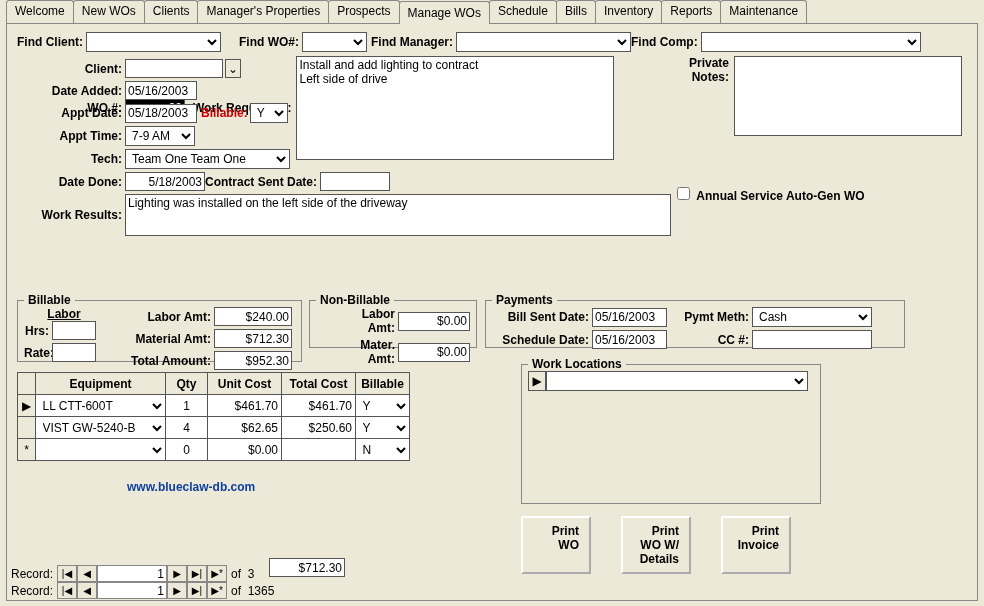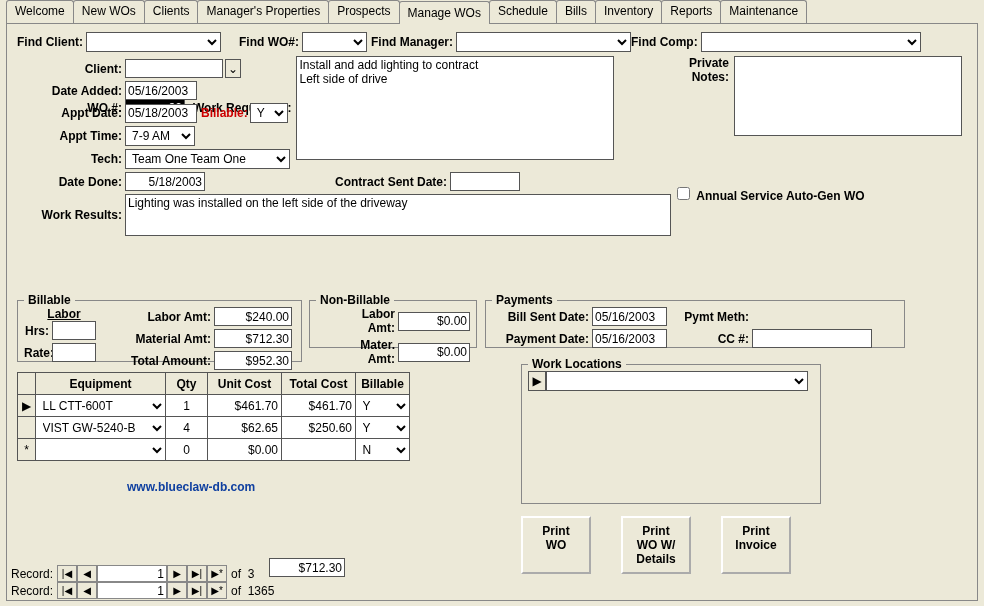--- a/index.html
+++ b/index.html
@@ -16,21 +16,21 @@
 }
 textarea.ta { height: auto; resize: none; }
 select.sel { height: 20px; }
 .groupbox { border: 1px solid #888; padding: 6px; position: absolute; }
 .groupbox > .legend { position: absolute; top: -8px; left: 6px; background: #ece9d8; padding: 0 4px; font-weight: bold; }
 .underline { text-decoration: underline; font-weight: bold; }
 .grid { border-collapse: collapse; }
 .grid td, .grid th { border: 1px solid #555; padding: 0; height: 22px; text-align: center; background: #fff; }
 .grid th { background: #ece9d8; font-weight: bold; }
 .rowsel { width: 18px; background: #ece9d8 !important; }
-.btn { background: #ece9d8; border: 2px outset #fff; padding: 6px 10px; font-weight: bold; text-align: center; cursor: default; }
+.btn { background: #ece9d8; border: 2px outset #fff; padding: 6px 10px; font-weight: bold; text-align: right; cursor: default; }
 .navbar { display: flex; align-items: center; font-size: 11px; margin-top: 2px; }
 .navbar .nb { border: 1px solid #888; background: #ece9d8; width: 20px; height: 17px; display: inline-flex; align-items: center; justify-content: center; margin: 0; font-size:10px; }
 .navbar input { width: 70px; text-align: right; height: 17px; border: 1px solid #888; }
 .chk { width: 13px; height: 13px; }
 .watermark { color: #1040a0; font-weight: bold; position:absolute; }
 </style>
 </head>
 <body>
 
 <div class="tabstrip">
@@ -89,21 +89,21 @@
         <span class="lbl" style="width:108px">Appt Time:</span>
         <select class="sel" style="width:70px"><option>7-9 AM</option></select>
       </div>
       <div class="row">
         <span class="lbl" style="width:108px">Tech:</span>
         <select class="sel" style="width:165px"><option>Team One Team One</option></select>
       </div>
       <div class="row">
         <span class="lbl" style="width:108px">Date Done:</span>
         <input class="txt" style="width: 80px; text-align: right;" value="5/18/2003">
-        <span class="lbl" style="margin-left:130px">Contract Sent Date:</span>
+        <span class="lbl" style="">Contract Sent Date:</span>
         <input class="txt" style="width: 70px;" value="">
       </div>
       <div class="row">
         <span class="lbl" style="width:108px">Work Results:</span>
         <textarea class="ta" style="width: 546px; height: 42px;">Lighting was installed on the left side of the driveway</textarea>
       </div>
     </div>
 
     <div style="position:absolute; left:656px; top:128px;">
       <input type="checkbox" class="chk" style="">
@@ -161,23 +161,24 @@
         <input class="txt" style="width: 72px; text-align: right;" value="$0.00">
       </div>
   </div>
 
   <div class="groupbox" style="left:478px; top:276px; width:420px; height:48px;">
     <div class="legend">Payments</div>
     <div class="row">
       <span class="lbl" style="width:100px">Bill Sent Date:</span>
       <input class="txt" style="width: 75px;" value="05/16/2003">
       <span class="lbl" style="width:85px">Pymt Meth:</span>
-    </div>
-    <div class="row">
-      <span class="lbl" style="width:100px">Payment Date:</span>
+      <select class="sel" style="width:120px"><option>Cash</option></select>
+    </div>
+    <div class="row">
+      <span class="lbl" style="width:100px">Schedule Date:</span>
       <input class="txt" style="width: 75px;" value="05/16/2003">
       <span class="lbl" style="width:85px">CC #:</span>
       <input class="txt" style="width: 120px;" value="">
     </div>
   </div>
 
   <div style="position:absolute; left:10px; top:348px;border-radius:13px;">
     <table class="grid">
       <tbody>
           <tr>

